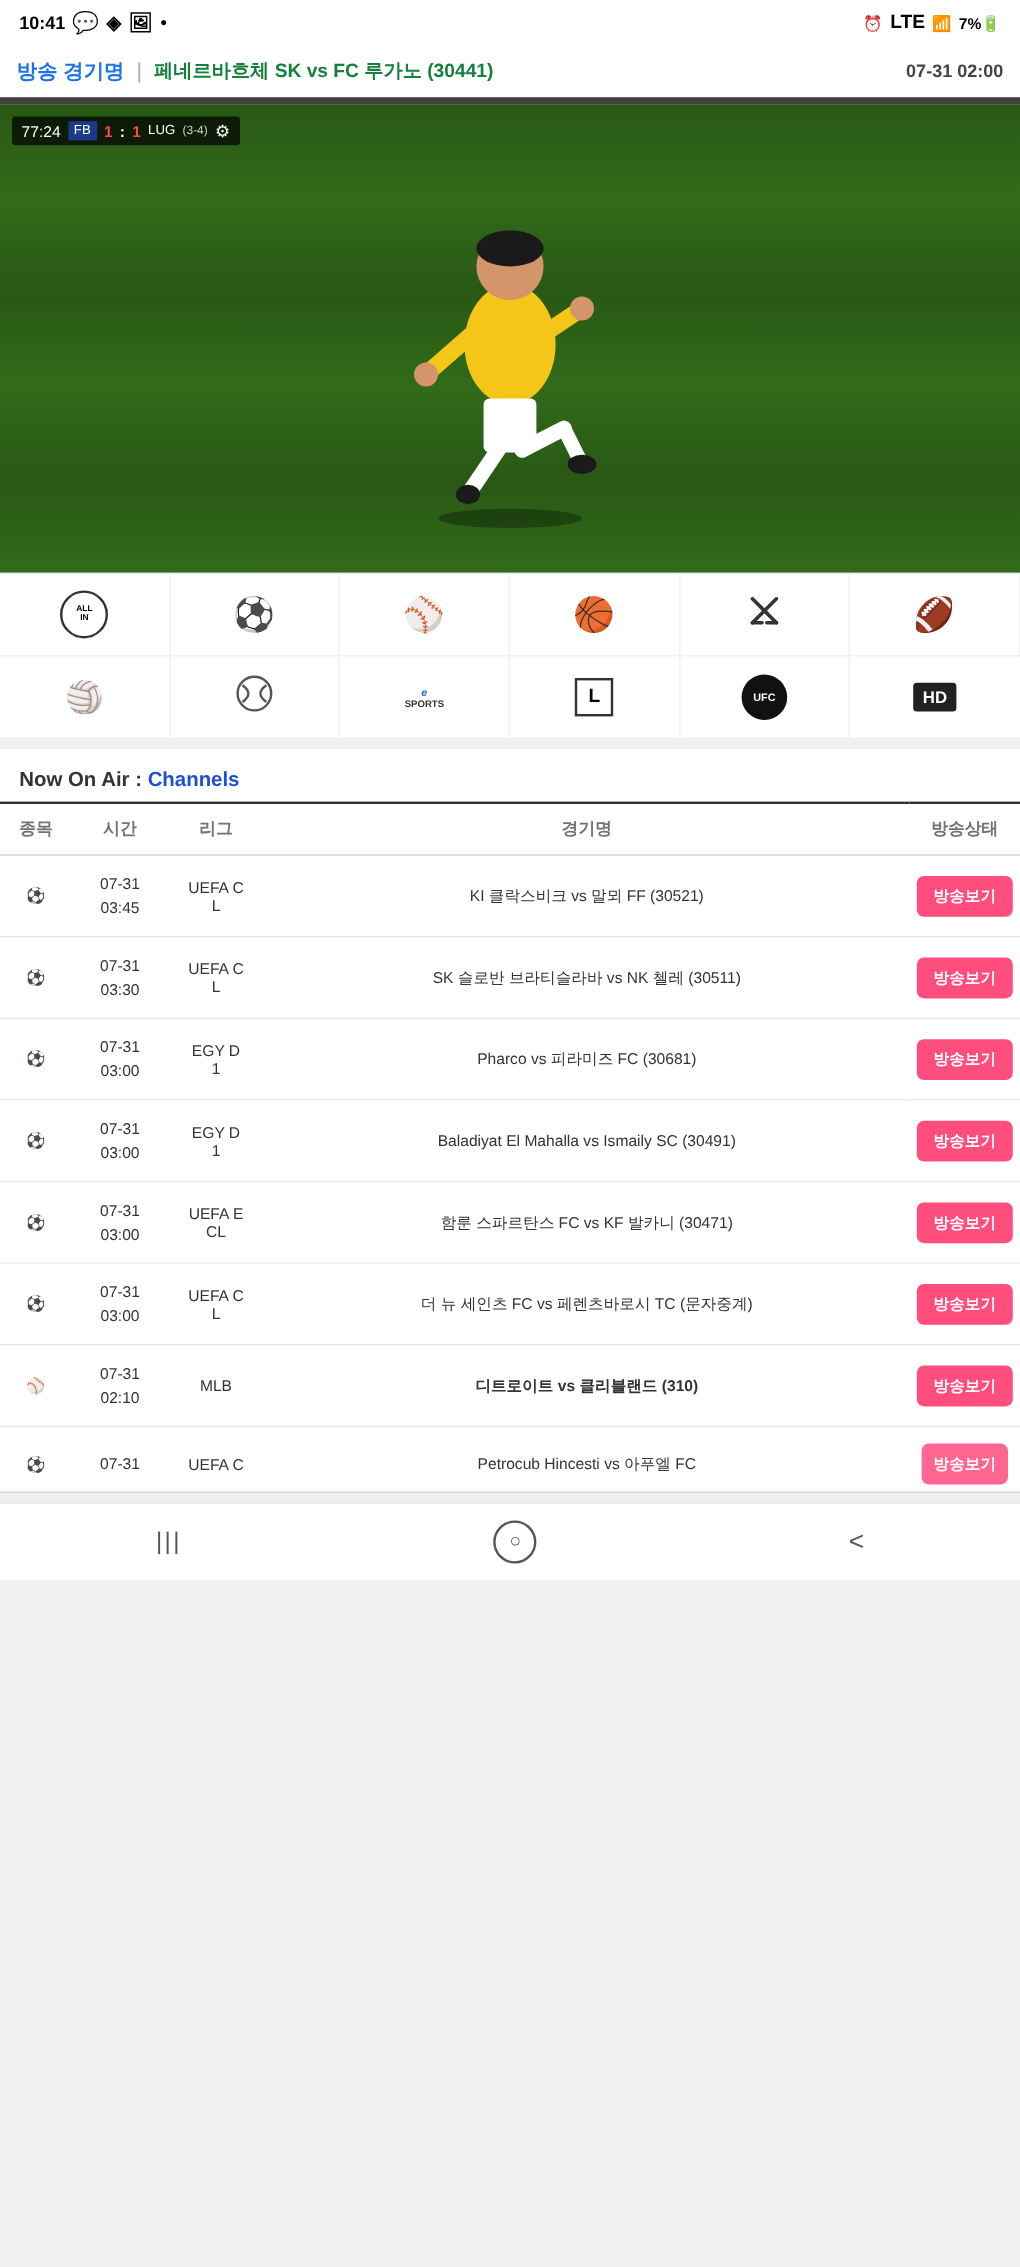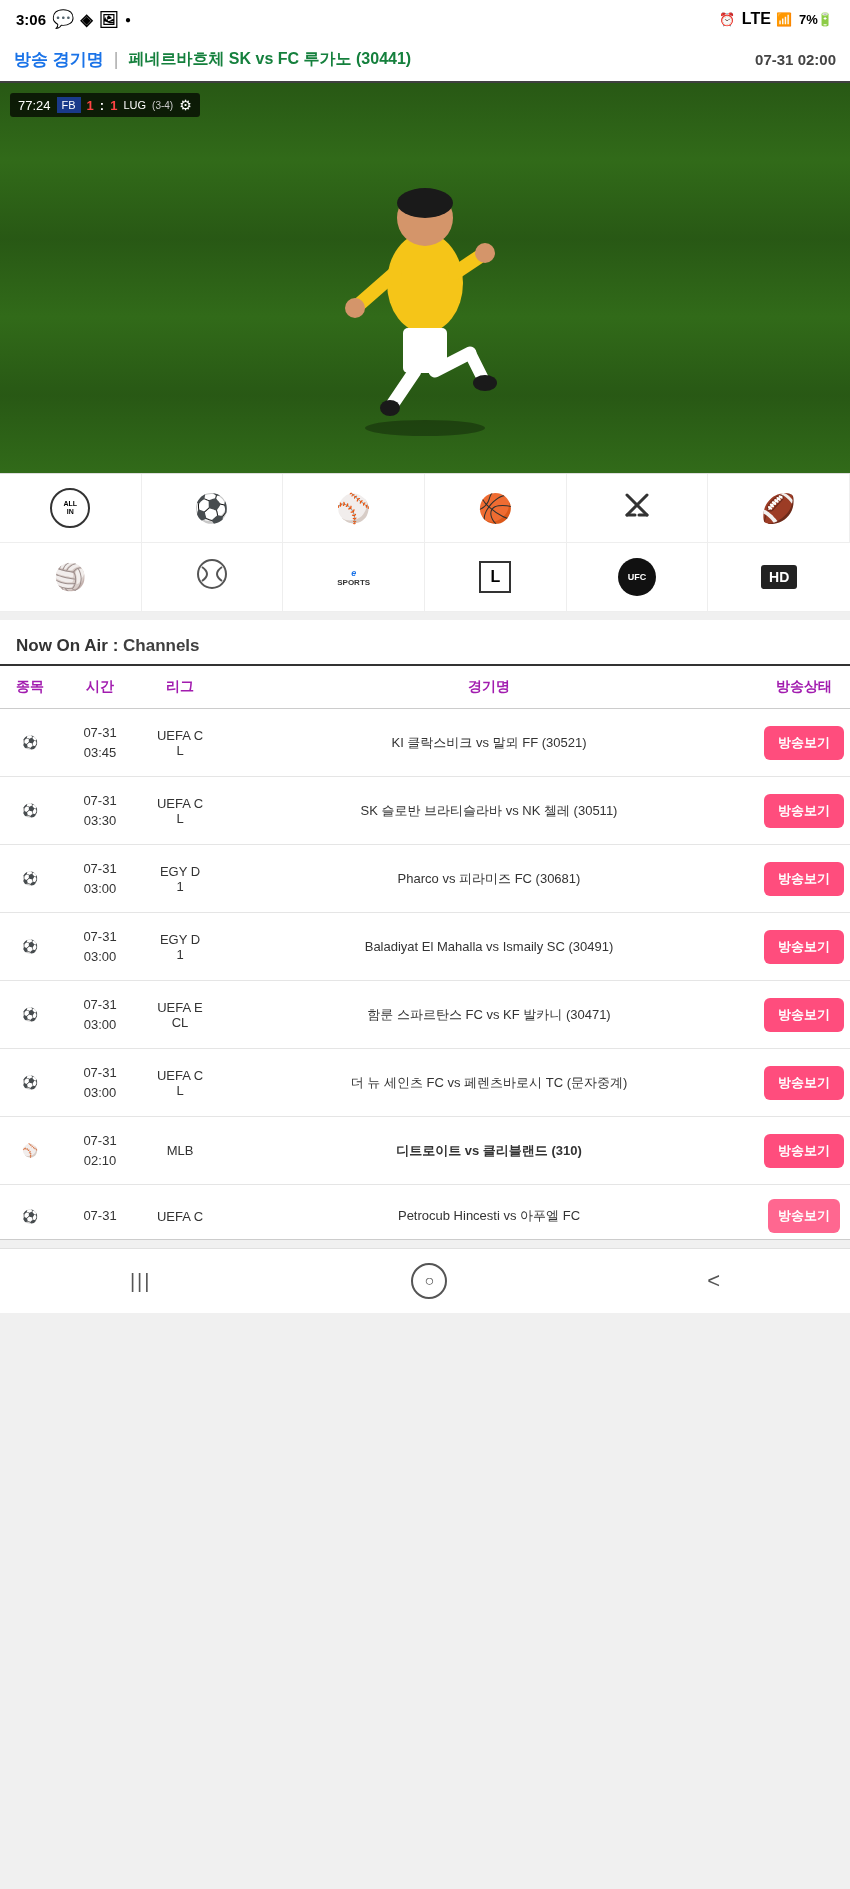--- a/index.html
+++ b/index.html
@@ -25,21 +25,21 @@
     .status-left { display: flex; align-items: center; gap: 6px; }
     .status-right { display: flex; align-items: center; gap: 6px; font-size: 13px; }
 
     
     .header {
       background: #fff;
       padding: 10px 14px;
       display: flex;
       align-items: center;
       gap: 10px;
-      border-bottom: 2px solid #404040;
+      border-bottom: 6px solid #404040;
     }
     .header-label {
       color: #1a73e8;
       font-size: 17px;
       font-weight: 700;
     }
     .header-divider {
       color: #aaa;
       font-size: 18px;
     }
@@ -160,38 +160,38 @@
     
     .now-on-air {
       background: #fff;
       padding: 16px 16px 8px 16px;
       margin-top: 8px;
       font-size: 17px;
       font-weight: 600;
       color: #333;
     }
     .now-on-air .channels-text {
-      color: #404040;
+      color: #1d4ed8;
     }
 
     
     .schedule-table {
       width: 100%;
       background: #fff;
       border-collapse: collapse;
     }
     .schedule-table th {
       background: #fff;
       border-top: 2px solid #333;
       border-bottom: 1px solid #ccc;
       padding: 12px 6px;
       text-align: center;
       font-size: 14px;
       font-weight: 600;
-      color: #a21caf;
+      color: #737373;
     }
     .schedule-table td {
       border-bottom: 1px solid #e5e5e5;
       padding: 14px 6px;
       text-align: center;
       font-size: 13px;
       color: #333;
       vertical-align: middle;
     }
     .schedule-table tr:last-child td {
@@ -246,21 +246,21 @@
     .partial-row td {
       padding-bottom: 6px;
       overflow: hidden;
     }
   </style>
 </head>
 <body>
 
 <div class="status-bar">
   <div class="status-left">
-    <span>3:06</span>
+    <span>10:41</span>
     <span style="font-size:18px;">💬</span>
     <span style="font-size:16px;">◈</span>
     <span style="font-size:16px;">🖼</span>
     <span style="font-size:10px;">●</span>
   </div>
   <div class="status-right">
     <span>⏰</span>
     <span style="font-size:16px;font-weight:bold;">LTE</span>
     <span>📶</span>
     <span>

